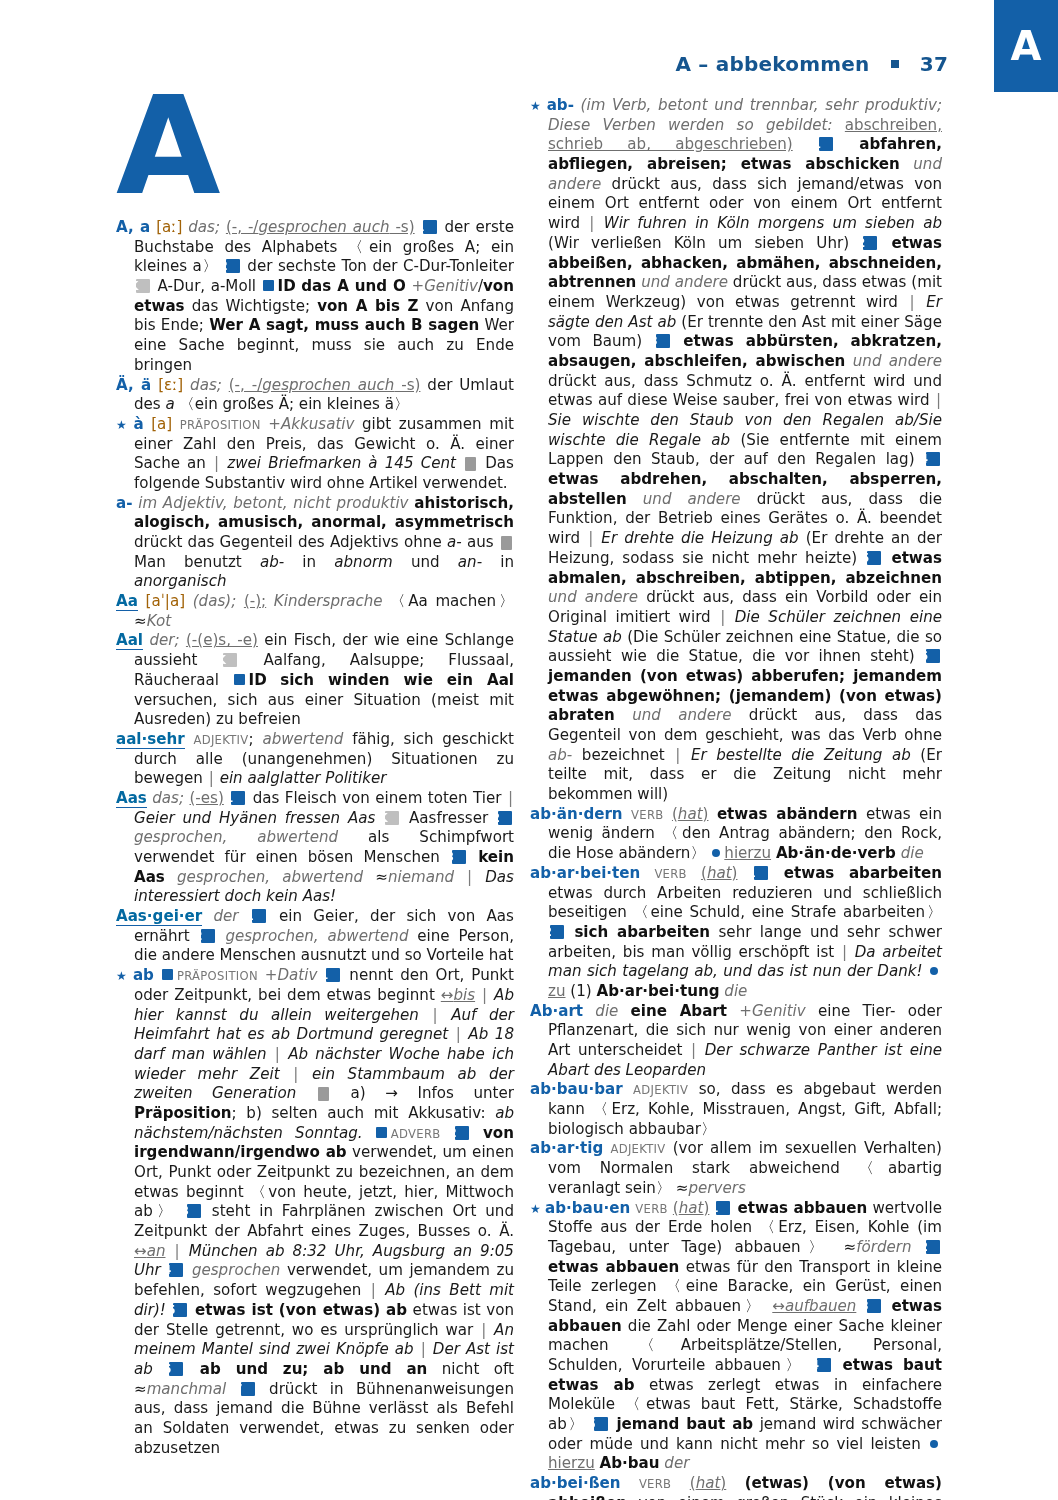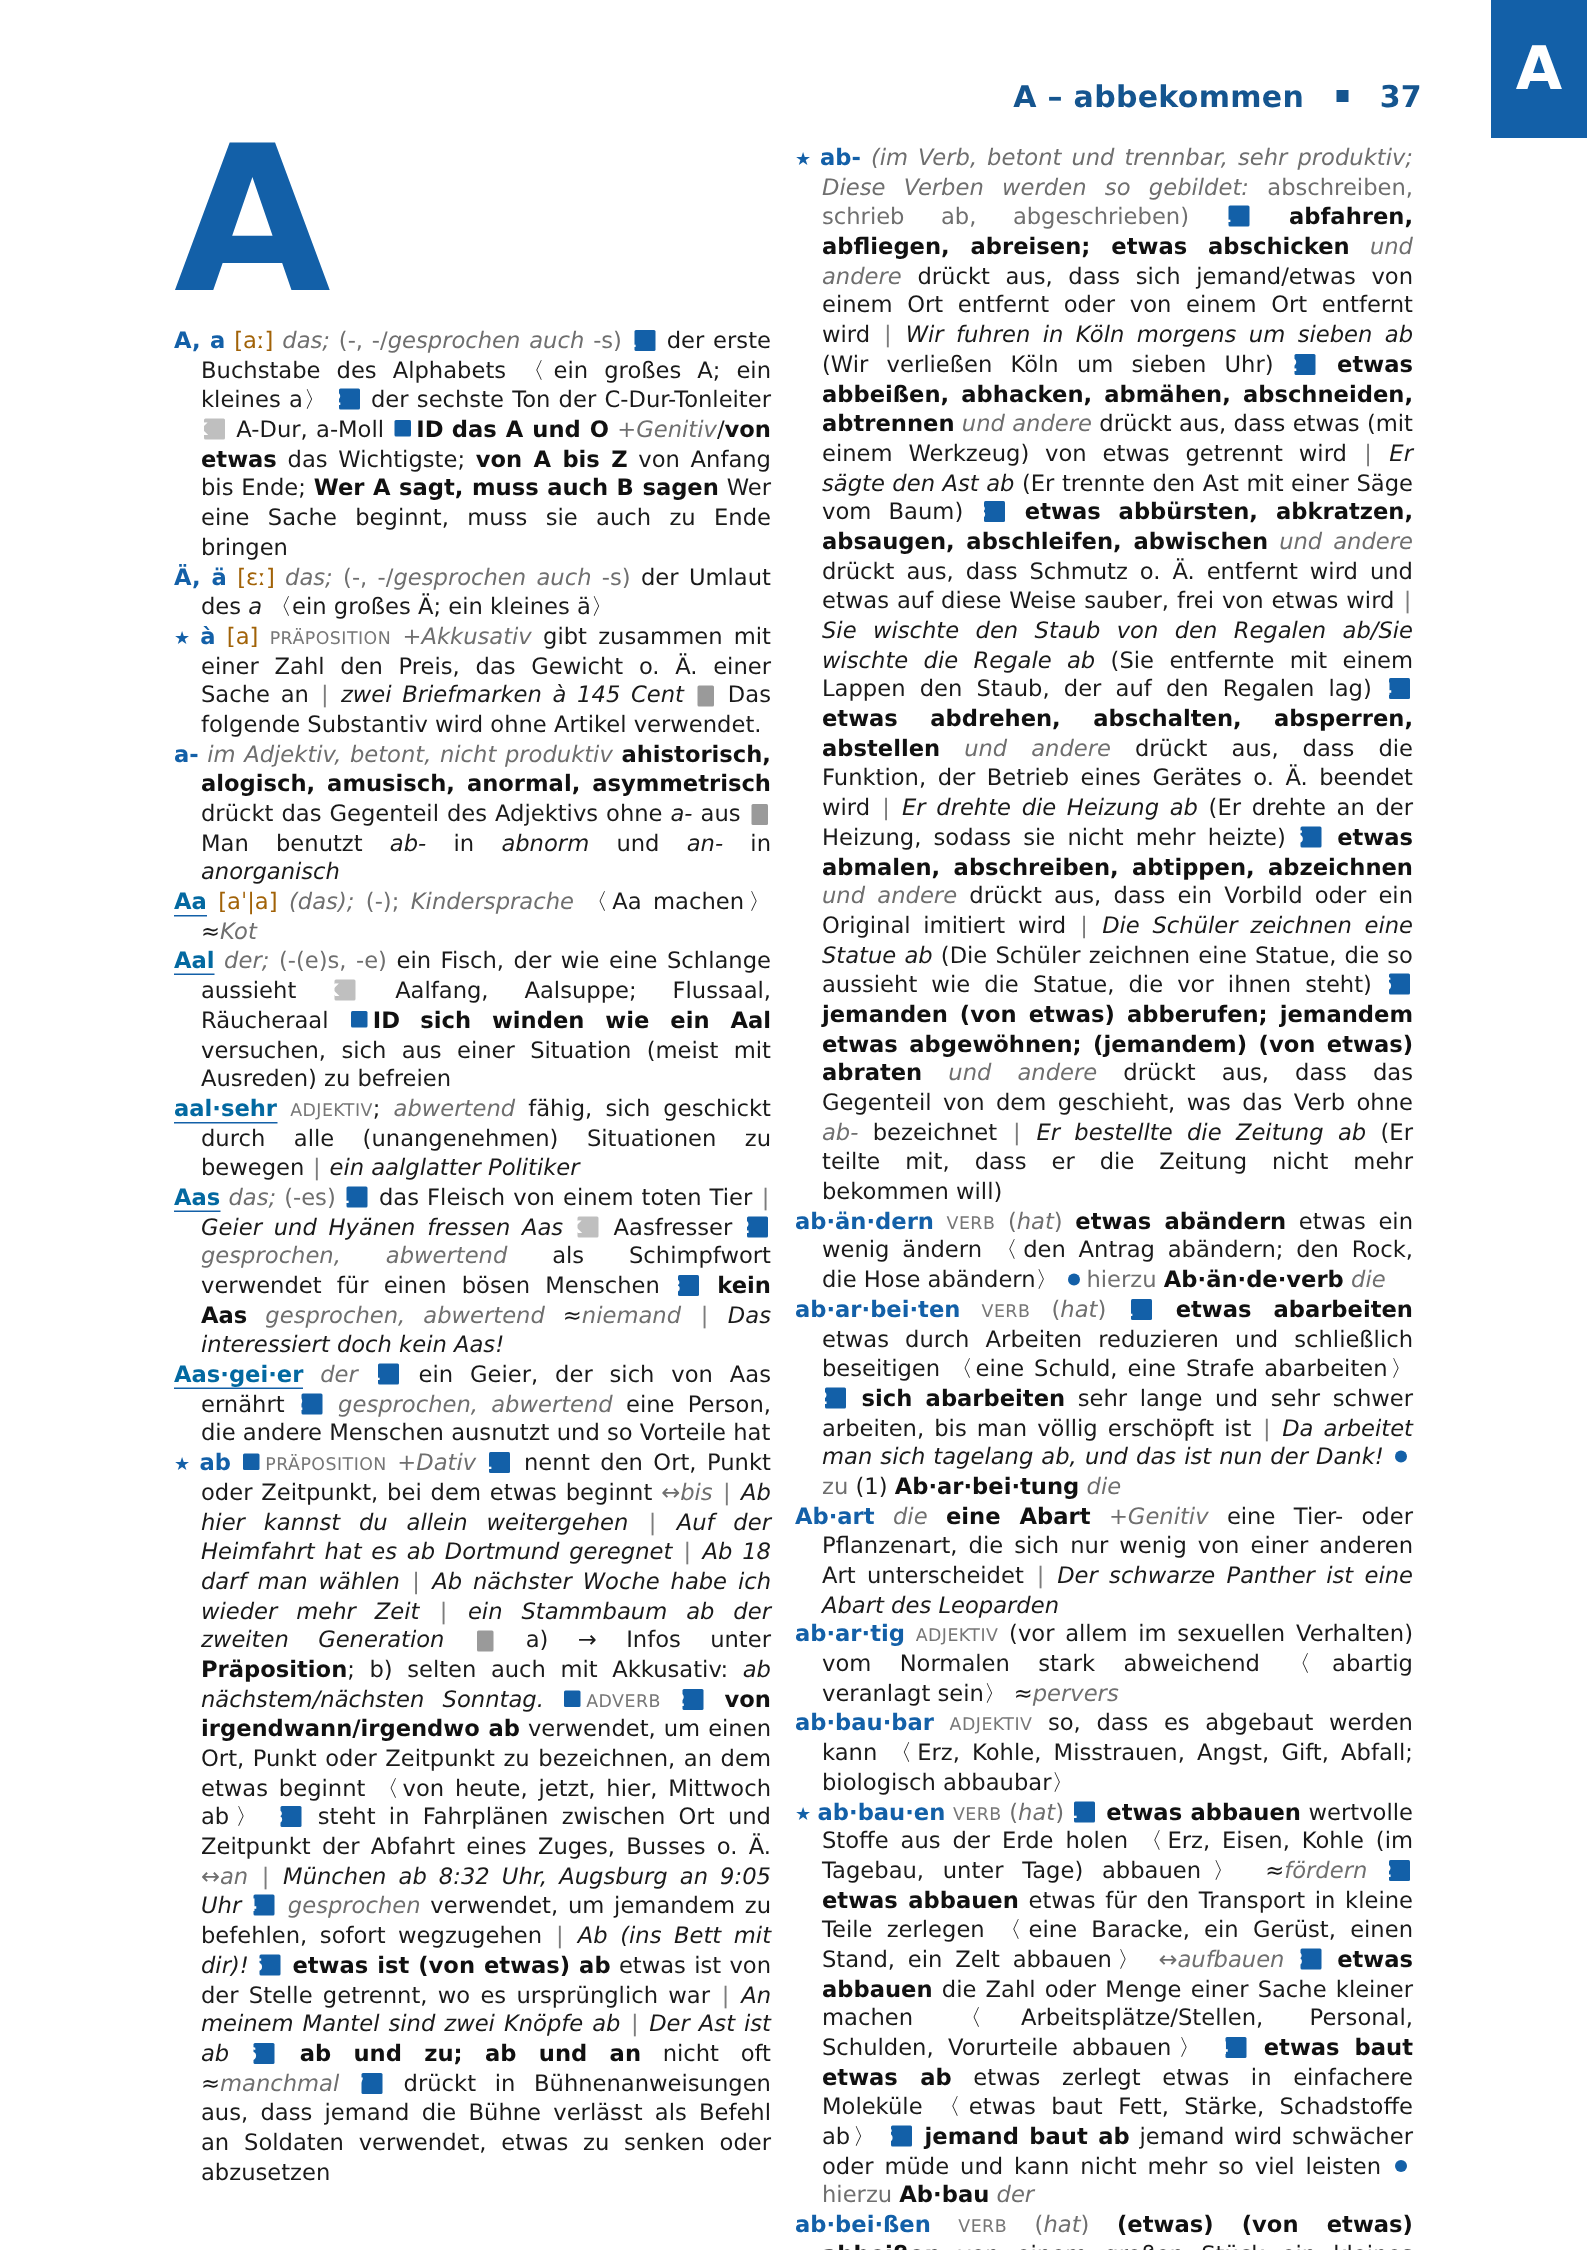--- a/index.html
+++ b/index.html
@@ -57,21 +57,21 @@
     text-indent:-18px;
   }
   .entry + .entry{margin-top:0px;}
 
   
   .hw{color:#1360a8;font-weight:700;}      
   .hw-u{color:#0369a1;font-weight:700;border-bottom:1px solid #1360a8;}
   .b{font-weight:700;color:#111;}
   .i{font-style:italic;}
   .gi{font-style:italic;color:#6f6f6f;}    
-  .g{color:#6f6f6f;}                       
+  .g{color:#6f6f6f;text-decoration:underline;}                       
   .sc{font-size:11.6px;letter-spacing:.3px;color:#777;text-transform:uppercase;}
   .pron{color:#a16207;}
   .exam{font-style:italic;}
   .bar{color:#7c7c7c;padding:0 1px;}
 
   
   .num{
     display:inline-block;background:#1360a8;color:#fff;
     font-size:11.5px;font-weight:700;line-height:14px;
     min-width:14px;height:14px;text-align:center;
@@ -133,19 +133,19 @@
       <div class="entry" id="entry-aas"><span class="hw-u">Aas</span> <span class="gi">das;</span> <span class="g">(-es)</span> <span class="num">1</span> das Fleisch von einem toten Tier <span class="bar">|</span> <span class="exam">Geier und Hyänen fressen Aas</span> <span class="kmark">K</span> Aasfresser <span class="num">2</span> <span class="gi">gesprochen, abwertend</span> als Schimpfwort verwendet für einen bösen Menschen <span class="num">3</span> <span class="b">kein Aas</span> <span class="gi">gesprochen, abwertend</span> ≈<span class="gi">niemand</span> <span class="bar">|</span> <span class="exam">Das interessiert doch kein Aas!</span></div>
       <div class="entry" id="entry-aasgeier"><span class="hw-u">Aas·gei·er</span> <span class="gi">der</span> <span class="num">1</span> ein Geier, der sich von Aas ernährt <span class="num">2</span> <span class="gi">gesprochen, abwertend</span> eine Person, die andere Menschen ausnutzt und so Vorteile hat</div>
       <div class="entry starred" id="entry-ab"><span class="starglyph">★</span><span class="hw">ab</span> <span class="sq"></span><span class="sc">Präposition</span> <span class="gi">+Dativ</span> <span class="num">1</span> nennt den Ort, Punkt oder Zeitpunkt, bei dem etwas beginnt <span class="g">↔<span class="gi">bis</span></span> <span class="bar">|</span> <span class="exam">Ab hier kannst du allein weitergehen</span> <span class="bar">|</span> <span class="exam">Auf der Heimfahrt hat es ab Dortmund geregnet</span> <span class="bar">|</span> <span class="exam">Ab 18 darf man wählen</span> <span class="bar">|</span> <span class="exam">Ab nächster Woche habe ich wieder mehr Zeit</span> <span class="bar">|</span> <span class="exam">ein Stammbaum ab der zweiten Generation</span> <span class="imark">i</span> a) → Infos unter <span class="b">Präposition</span>; b) selten auch mit Akkusativ: <span class="i">ab nächstem/nächsten Sonntag.</span> <span class="sq"></span><span class="sc">adverb</span> <span class="num">2</span> <span class="b">von irgendwann/irgendwo ab</span> verwendet, um einen Ort, Punkt oder Zeitpunkt zu bezeichnen, an dem etwas beginnt 〈von heute, jetzt, hier, Mittwoch ab〉 <span class="num">3</span> steht in Fahrplänen zwischen Ort und Zeitpunkt der Abfahrt eines Zuges, Busses o. Ä. <span class="g">↔<span class="gi">an</span></span> <span class="bar">|</span> <span class="exam">München ab 8:32 Uhr, Augsburg an 9:05 Uhr</span> <span class="num">4</span> <span class="gi">gesprochen</span> verwendet, um jemandem zu befehlen, sofort wegzugehen <span class="bar">|</span> <span class="exam">Ab (ins Bett mit dir)!</span> <span class="num">5</span> <span class="b">etwas ist (von etwas) ab</span> etwas ist von der Stelle getrennt, wo es ursprünglich war <span class="bar">|</span> <span class="exam">An meinem Mantel sind zwei Knöpfe ab</span> <span class="bar">|</span> <span class="exam">Der Ast ist ab</span> <span class="num">6</span> <span class="b">ab und zu; ab und an</span> nicht oft ≈<span class="gi">manchmal</span> <span class="num">7</span> drückt in Bühnenanweisungen aus, dass jemand die Bühne verlässt    als Befehl an Soldaten verwendet, etwas zu senken oder abzusetzen    </div>
     </div>
 
   <div class="col col-right" id="col-right">
       <div class="entry starred" id="entry-ab-prefix"><span class="starglyph">★</span><span class="hw">ab-</span> <span class="gi">(im Verb, betont und trennbar, sehr produktiv; Diese Verben werden so gebildet:</span> <span class="g">abschreiben, schrieb ab, abgeschrieben)</span> <span class="num">1</span> <span class="b">abfahren, abfliegen, abreisen; etwas abschicken</span> <span class="gi">und andere</span> drückt aus, dass sich jemand/etwas von einem Ort entfernt oder von einem Ort entfernt wird <span class="bar">|</span> <span class="exam">Wir fuhren in Köln morgens um sieben ab</span> (Wir verließen Köln um sieben Uhr) <span class="num">2</span> <span class="b">etwas abbeißen, abhacken, abmähen, abschneiden, abtrennen</span> <span class="gi">und andere</span> drückt aus, dass etwas (mit einem Werkzeug) von etwas getrennt wird <span class="bar">|</span> <span class="exam">Er sägte den Ast ab</span> (Er trennte den Ast mit einer Säge vom Baum) <span class="num">3</span> <span class="b">etwas abbürsten, abkratzen, absaugen, abschleifen, abwischen</span> <span class="gi">und andere</span> drückt aus, dass Schmutz o. Ä. entfernt wird und etwas auf diese Weise sauber, frei von etwas wird <span class="bar">|</span> <span class="exam">Sie wischte den Staub von den Regalen ab/Sie wischte die Regale ab</span> (Sie entfernte mit einem Lappen den Staub, der auf den Regalen lag) <span class="num">4</span> <span class="b">etwas abdrehen, abschalten, absperren, abstellen</span> <span class="gi">und andere</span> drückt aus, dass die Funktion, der Betrieb eines Gerätes o. Ä. beendet wird <span class="bar">|</span> <span class="exam">Er drehte die Heizung ab</span> (Er drehte an der Heizung, sodass sie nicht mehr heizte) <span class="num">5</span> <span class="b">etwas abmalen, abschreiben, abtippen, abzeichnen</span> <span class="gi">und andere</span> drückt aus, dass ein Vorbild oder ein Original imitiert wird <span class="bar">|</span> <span class="exam">Die Schüler zeichnen eine Statue ab</span> (Die Schüler zeichnen eine Statue, die so aussieht wie die Statue, die vor ihnen steht) <span class="num">6</span> <span class="b">jemanden (von etwas) abberufen; jemandem etwas abgewöhnen; (jemandem) (von etwas) abraten</span> <span class="gi">und andere</span> drückt aus, dass das Gegenteil von dem geschieht, was das Verb ohne <span class="gi">ab-</span> bezeichnet <span class="bar">|</span> <span class="exam">Er bestellte die Zeitung ab</span> (Er teilte mit, dass er die Zeitung nicht mehr bekommen will)</div>
       <div class="entry" id="entry-abaendern"><span class="hw">ab·än·dern</span> <span class="sc">verb</span> <span class="g">(<span class="gi">hat</span>)</span> <span class="b">etwas abändern</span> etwas ein wenig ändern 〈den Antrag abändern; den Rock, die Hose abändern〉 <span class="dot"></span><span class="g">hierzu</span> <span class="b">Ab·än·de·verb</span> <span class="gi">die</span></div>
       <div class="entry" id="entry-abarbeiten"><span class="hw">ab·ar·bei·ten</span> <span class="sc">verb</span> <span class="g">(<span class="gi">hat</span>)</span> <span class="num">1</span> <span class="b">etwas abarbeiten</span> etwas durch Arbeiten reduzieren und schließlich beseitigen 〈eine Schuld, eine Strafe abarbeiten〉 <span class="num">2</span> <span class="b">sich abarbeiten</span> sehr lange und sehr schwer arbeiten, bis man völlig erschöpft ist <span class="bar">|</span> <span class="exam">Da arbeitet man sich tagelang ab, und das ist nun der Dank!</span> <span class="dot"></span><span class="g">zu</span> (1) <span class="b">Ab·ar·bei·tung</span> <span class="gi">die</span></div>
       <div class="entry" id="entry-abart"><span class="hw">Ab·art</span> <span class="gi">die</span> <span class="b">eine Abart</span> <span class="gi">+Genitiv</span> eine Tier- oder Pflanzenart, die sich nur wenig von einer anderen Art unterscheidet <span class="bar">|</span> <span class="exam">Der schwarze Panther ist eine Abart des Leoparden</span></div>
+      <div class="entry" id="entry-abbaubar"><span class="hw">ab·bau·bar</span> <span class="sc">adjektiv</span> so, dass es abgebaut werden kann 〈Erz, Kohle, Misstrauen, Angst, Gift, Abfall; biologisch abbaubar〉</div>
       <div class="entry" id="entry-abartig"><span class="hw">ab·ar·tig</span> <span class="sc">adjektiv</span> (vor allem im sexuellen Verhalten) vom Normalen stark abweichend 〈abartig veranlagt sein〉 ≈<span class="gi">pervers</span></div>
-      <div class="entry" id="entry-abbaubar"><span class="hw">ab·bau·bar</span> <span class="sc">adjektiv</span> so, dass es abgebaut werden kann 〈Erz, Kohle, Misstrauen, Angst, Gift, Abfall; biologisch abbaubar〉</div>
       <div class="entry starred" id="entry-abbauen"><span class="starglyph">★</span><span class="hw">ab·bau·en</span> <span class="sc">verb</span> <span class="g">(<span class="gi">hat</span>)</span> <span class="num">1</span> <span class="b">etwas abbauen</span> wertvolle Stoffe aus der Erde holen 〈Erz, Eisen, Kohle (im Tagebau, unter Tage) abbauen〉 ≈<span class="gi">fördern</span> <span class="num">2</span> <span class="b">etwas abbauen</span> etwas für den Transport in kleine Teile zerlegen 〈eine Baracke, ein Gerüst, einen Stand, ein Zelt abbauen〉 <span class="g">↔<span class="gi">aufbauen</span></span> <span class="num">3</span> <span class="b">etwas abbauen</span> die Zahl oder Menge einer Sache kleiner machen 〈Arbeitsplätze/Stellen, Personal, Schulden, Vorurteile abbauen〉 <span class="num">4</span> <span class="b">etwas baut etwas ab</span> etwas zerlegt etwas in einfachere Moleküle 〈etwas baut Fett, Stärke, Schadstoffe ab〉 <span class="num">5</span> <span class="b">jemand baut ab</span> jemand wird schwächer oder müde und kann nicht mehr so viel leisten <span class="dot"></span><span class="g">hierzu</span> <span class="b">Ab·bau</span> <span class="gi">der</span></div>
       <div class="entry" id="entry-abbeissen"><span class="hw">ab·bei·ßen</span> <span class="sc">verb</span> <span class="g">(<span class="gi">hat</span>)</span> <span class="b">(etwas) (von etwas) abbeißen</span> von einem großen Stück ein kleines Stück mit den Zähnen trennen    </div>
     </div>
 
 </div>
 
 </body></html>

